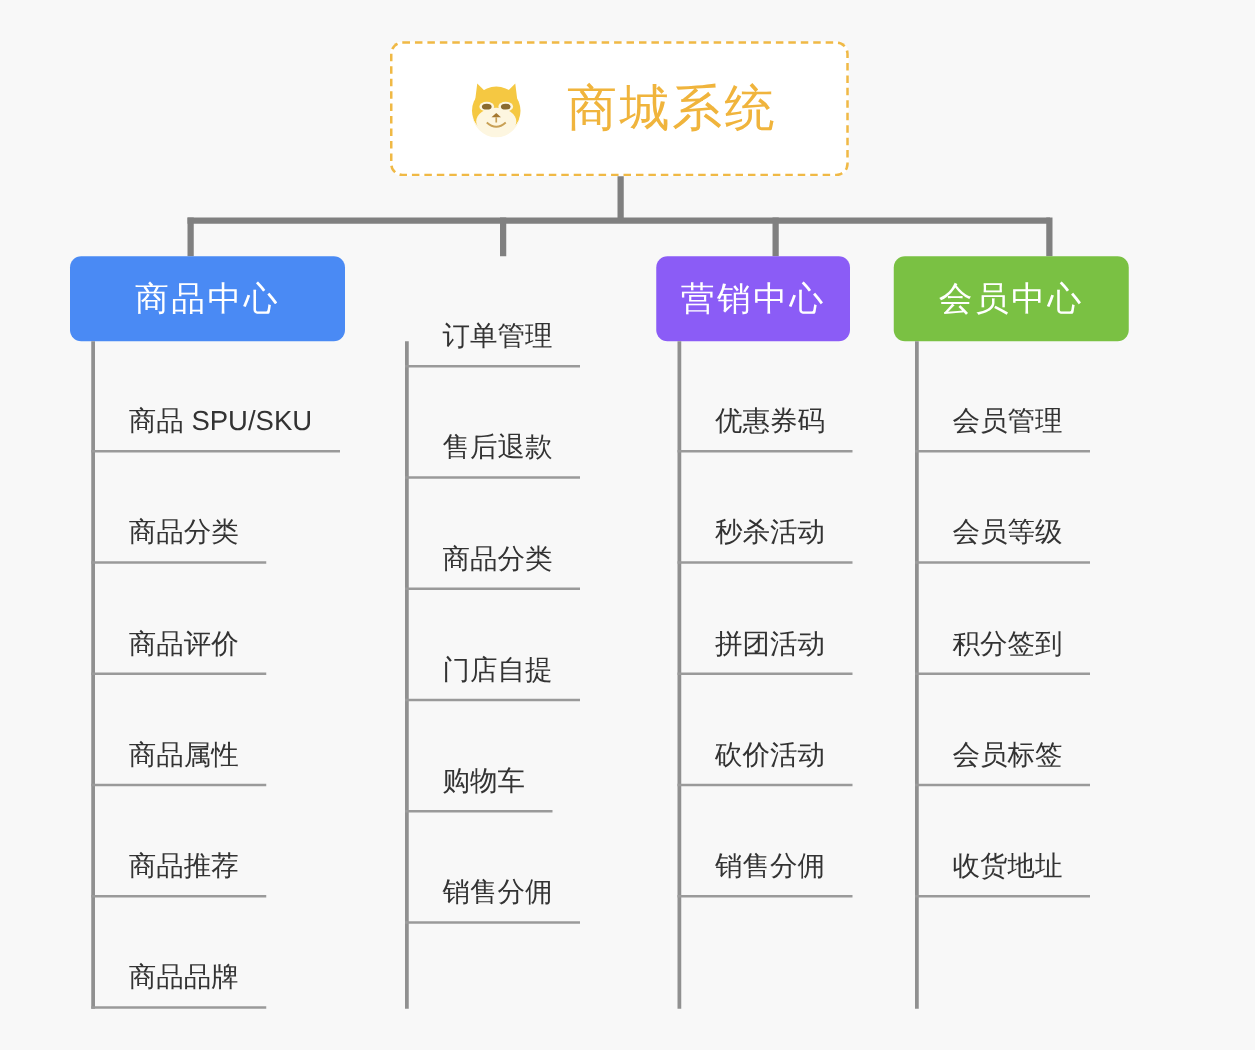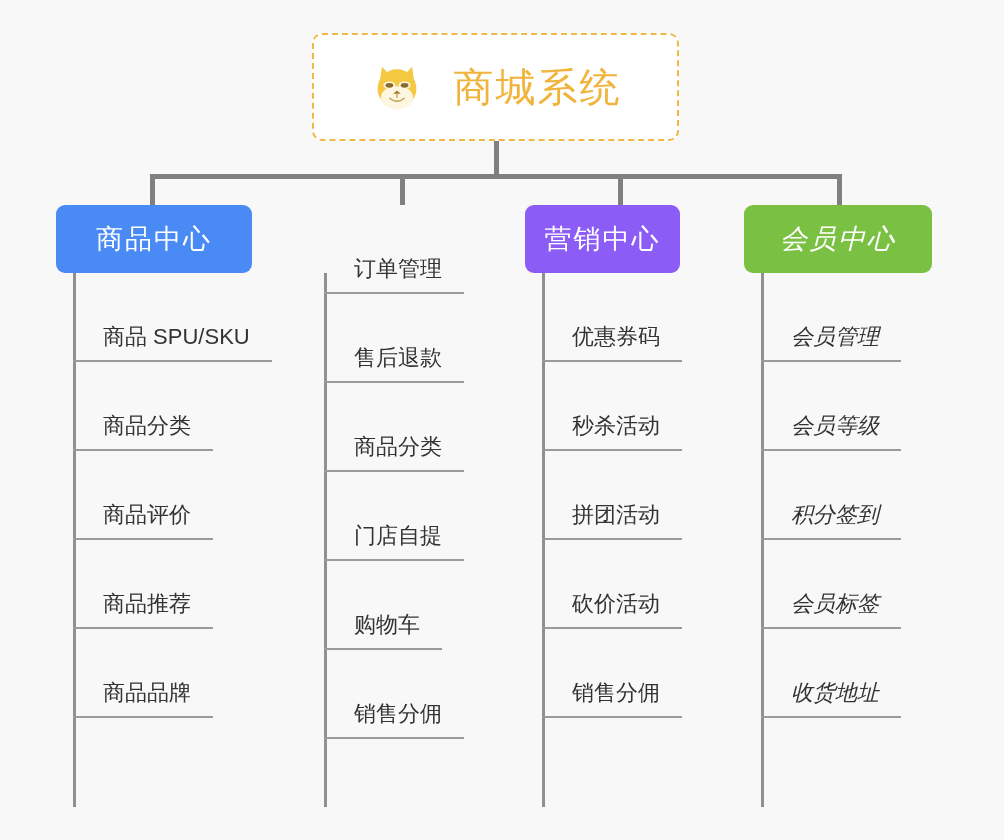--- a/index.html
+++ b/index.html
@@ -64,35 +64,35 @@
   .conn-drop.c3 { left: 837px; }
 
   
   .branch {
     position: absolute;
     top: 205px;
   }
   .branch.b0 { left: 56px;  }
   .branch.b1 { left: 307px; }
   .branch.b2 { left: 525px; }
-  .branch.b3 { left: 744px; font-style: italic; }
+  .branch.b3 { left: 715px; }
 
   .branch-header {
     box-sizing: border-box;
     height: 68px;
     border-radius: 9px;
     display: flex;
     align-items: center;
     justify-content: center;
     color: #ffffff;
     font-size: 27px;
     letter-spacing: 2px;
     white-space: nowrap;
   }
-  .branch.b0 .branch-header { width: 196px; background: #4a8af4; text-align: center; }
+  .branch.b0 .branch-header { width: 220px; background: #4a8af4; text-align: center; }
   .branch.b1 .branch-header { width: 188px; background: #e8605c; }
   .branch.b2 .branch-header { width: 155px; background: #8b5cf6; }
   .branch.b3 .branch-header { width: 188px; background: #7ac143; }
 
   
   .spine {
     position: absolute;
     left: 17px;
     top: 68px;
     width: 3px;
@@ -169,20 +169,24 @@
       </li>
       <li class="leaf">
         <span class="leaf-label">商品分类</span>
         <span class="leaf-underline" style="width: 140px;"></span>
       </li>
       <li class="leaf">
         <span class="leaf-label">商品评价</span>
         <span class="leaf-underline" style="width: 140px;"></span>
       </li>
       <li class="leaf">
+        <span class="leaf-label">商品属性</span>
+        <span class="leaf-underline" style="width: 140px;"></span>
+      </li>
+      <li class="leaf">
         <span class="leaf-label">商品推荐</span>
         <span class="leaf-underline" style="width: 140px;"></span>
       </li>
       <li class="leaf">
         <span class="leaf-label">商品品牌</span>
         <span class="leaf-underline" style="width: 140px;"></span>
       </li>
     </ul>
   </div>
 

